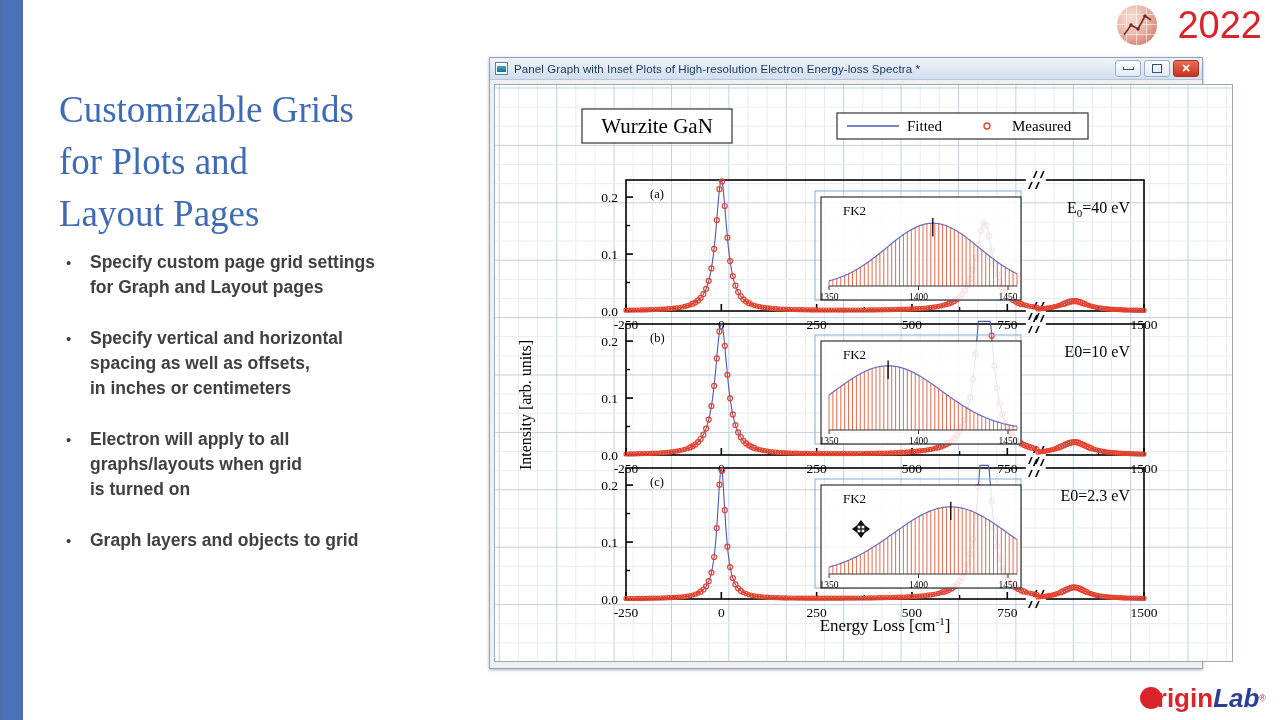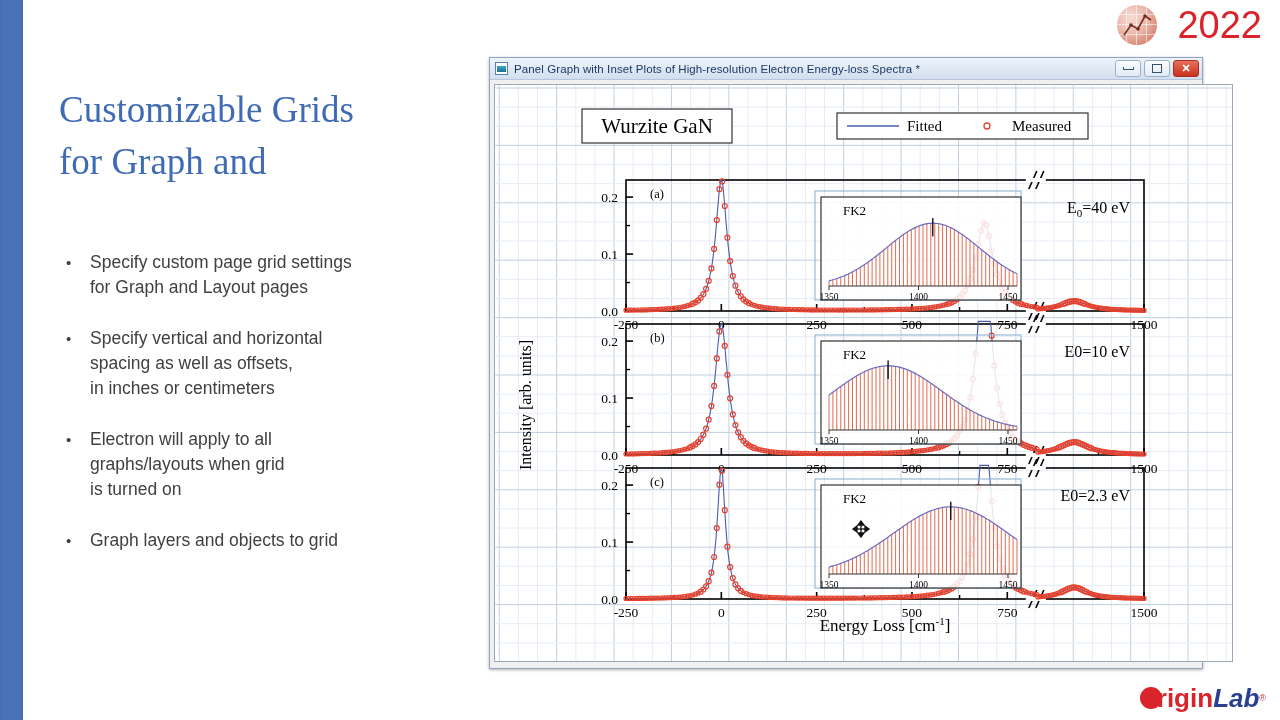--- a/index.html
+++ b/index.html
@@ -52,21 +52,21 @@
   
   #bullets{
     position:absolute;left:62px;top:250px;width:415px;
     color:#404040;font-size:17.5px;line-height:25px;
   }
   #bullets .bullet{display:flex;margin-bottom:26px;}
   #bullets .dot{
     flex:0 0 24px;font-size:15px;line-height:25px;color:#404040;
     text-align:left;padding-left:4px;
   }
-  #bullets .btext{flex:1 1 auto;white-space:pre-line;}
+  #bullets .btext{flex:1 1 auto;white-space:pre-line;font-weight:bold;}
   
   #origin-window{
     position:absolute;left:489px;top:57px;width:714px;height:612px;
     background:#f0f0f0;
     border:1px solid #8ea4c0;
     box-shadow:0 1px 3px rgba(0,0,0,.3);
     box-sizing:border-box;
   }
   #title-bar{
     position:absolute;left:0;top:0;width:100%;height:22px;
@@ -141,21 +141,22 @@
       <circle cx="14" cy="20" r="1.8" fill="#7a2b20"></circle>
       <circle cx="21" cy="24" r="1.8" fill="#7a2b20"></circle>
       <circle cx="28" cy="11" r="1.8" fill="#7a2b20"></circle>
     </svg>
   </div>
   <div class="year">2022</div>
 </div>
 
 <div id="slide-title">
   <div>Customizable Grids</div>
-  <div>for Graph and</div>
+  <div>for Plots and</div>
+  <div>Layout Pages</div>
 </div>
 
 <div id="bullets">
   <div class="bullet">
     <div class="dot">•</div>
     <div class="btext">Specify custom page grid settings
 for Graph and Layout pages</div>
   </div>
   <div class="bullet">
     <div class="dot">•</div>

